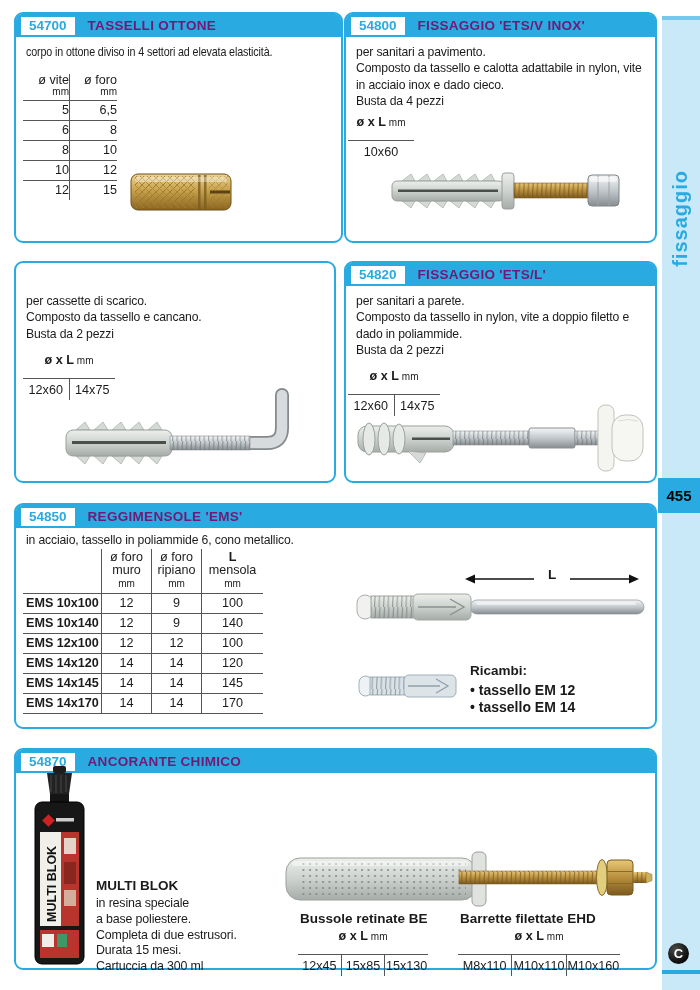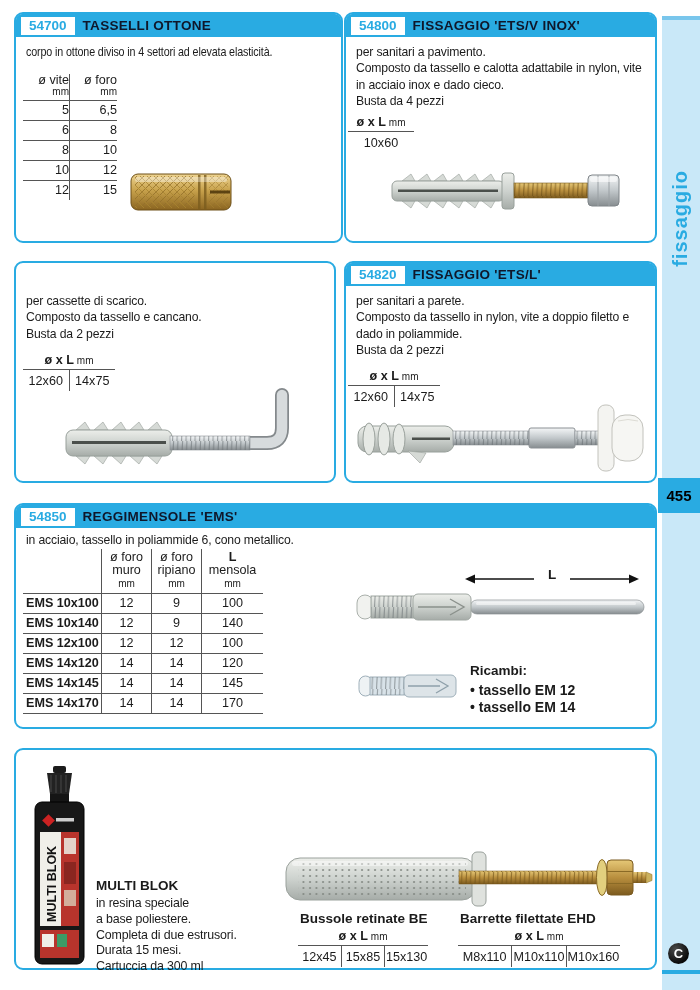--- a/index.html
+++ b/index.html
@@ -2,25 +2,25 @@
 <html><head>
 <meta charset="utf-8">
 <style>
   *{box-sizing:border-box;margin:0;padding:0;}
   html,body{width:700px;height:990px;}
   body{background:#fff;font-family:"Liberation Sans",sans-serif;}
   .page{position:relative;width:700px;height:990px;overflow:hidden;color:#1b1b1b;background:#fff;}
   .panel{position:absolute;border:2px solid #29abe2;border-radius:9px;background:#fff;}
   .phead{position:absolute;left:0;top:0;right:0;height:23px;background:#29abe2;border-radius:6px 6px 0 0;display:flex;align-items:center;}
   .pcode{background:#fff;color:#29abe2;font-weight:bold;font-size:13.5px;line-height:18px;padding:0 8px;margin-left:5px;}
-  .ptitle{color:#0f172a;font-weight:bold;font-size:13.5px;margin-left:8px;letter-spacing:.3px;}
+  .ptitle{color:#701a75;font-weight:bold;font-size:13.5px;margin-left:13px;letter-spacing:.3px;}
   .desc{position:absolute;font-size:12.2px;line-height:16.4px;letter-spacing:-.15px;white-space:pre-line;}
   .squeeze{white-space:nowrap;transform:scaleX(.88);transform-origin:0 0;}
   .dim{position:absolute;font-size:12.6px;text-align:center;}
-  .dim .dh{font-weight:bold;padding:0 2px 2px;border-bottom:1.5px solid #555;}
+  .dim .dh{font-weight:bold;padding:0 2px 11px;border-bottom:1.5px solid #555;}
   .dim .dh .u{font-weight:normal;font-size:10px;margin-left:3px;}
   .dim .cells{display:flex;}
   .dim .cell{flex:1;line-height:19px;padding-top:2px;}
   .dim .cell+.cell{border-left:1.5px solid #555;}
   .spec{position:absolute;display:grid;grid-template-columns:46px 48px;font-size:12.6px;text-align:right;margin-top:14px;}
   .spec .sh{padding:0 0 3px;border-bottom:1.5px solid #555;line-height:13px;}
   .spec .sh .u{display:block;font-size:10px;line-height:10px;}
   .spec .cell{line-height:19px;border-bottom:1.5px solid #555;}
   .spec .nb{border-bottom:none;}
   .spec .vb{border-left:1.5px solid #555;}
@@ -275,20 +275,24 @@
     <path d="M50 17 h32 M78 10 l12 7 l-12 7" stroke="#8fa0aa" fill="none" stroke-width="1.3"></path>
   </svg>
   <div class="ric-title" style="left:454px;top:158px">Ricambi:</div>
   <div class="ric-items" style="left:454px;top:177px">
     <div>tassello EM 12</div>
     <div>tassello EM 14</div>
   </div>
 </section>
 
 <section class="panel" style="left:14px;top:748px;width:643px;height:222px">
+  <div class="phead">
+    <span class="pcode">54870</span>
+    <span class="ptitle">ANCORANTE CHIMICO</span>
+  </div>
   <svg class="imgwrap" style="left:16px;top:16px" width="56" height="202" viewBox="0 0 56 202">
     <rect x="21" y="0" width="13" height="7" rx="2" fill="#1c1c1c"></rect>
     <path d="M15 7 h25 l-3 21 h-19 z" fill="#222"></path>
     <path d="M19 9 v17 M24 9 v18 M29 9 v18 M34 9 v17" stroke="#3d3d3d" stroke-width="1.4"></path>
     <rect x="18" y="28" width="19" height="8" fill="#151515"></rect>
     <rect x="3" y="36" width="49" height="162" rx="7" fill="#171717" stroke="#000"></rect>
     <rect x="12" y="50" width="9" height="9" transform="rotate(45 16.5 54.5)" fill="#cc2222"></rect>
     <rect x="24" y="52" width="18" height="3.5" fill="#eee" opacity=".85"></rect>
     <rect x="8" y="66" width="21" height="94" fill="#f0efe9"></rect>
     <text transform="translate(24 156) rotate(-90)" font-size="12.5" font-weight="bold" fill="#111" font-family="Liberation Sans, sans-serif">MULTI BLOK</text>

